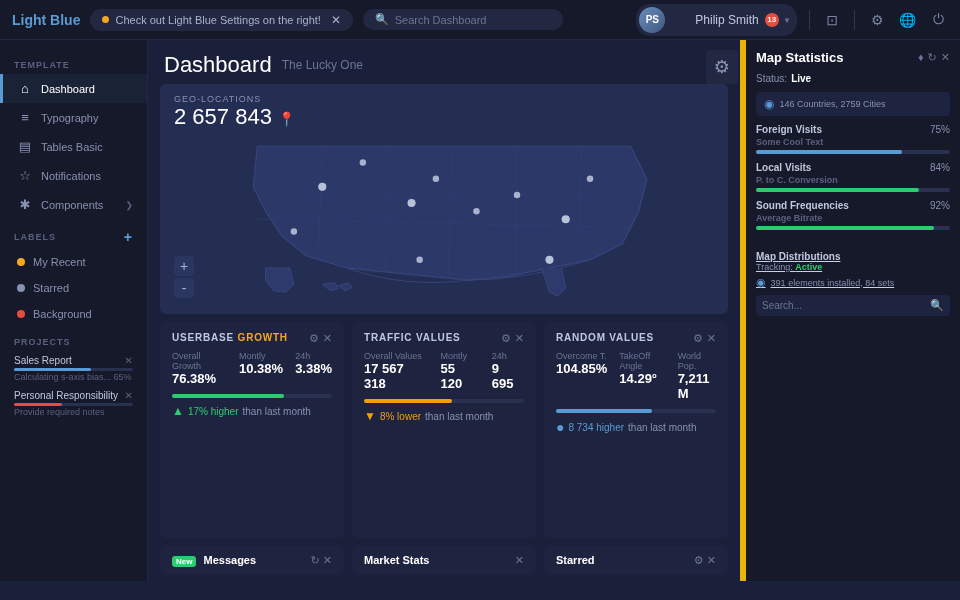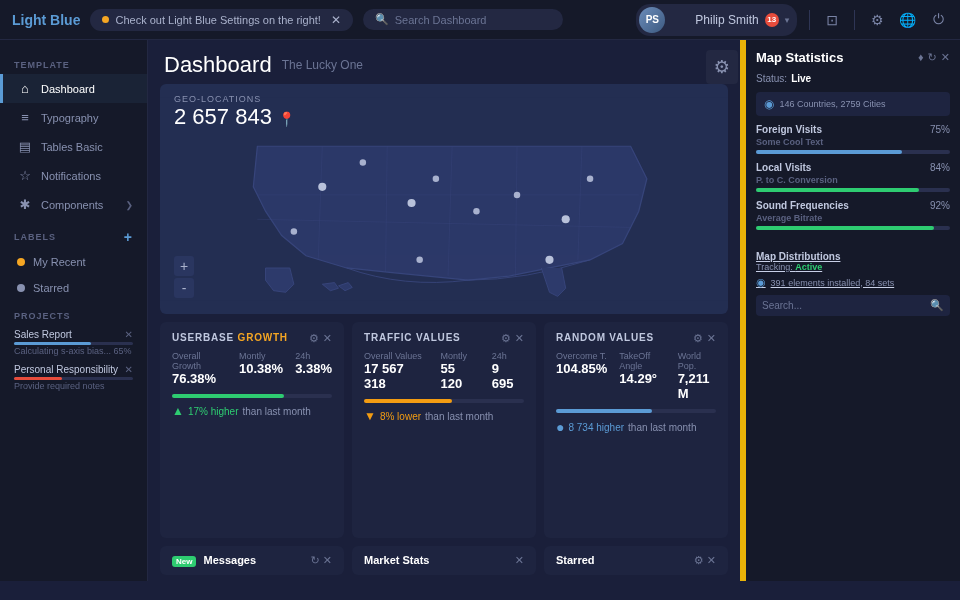--- a/index.html
+++ b/index.html
@@ -378,20 +378,24 @@
       <span class="plus">+</span>
     </div>
     <div class="sidebar-item">
       <span class="label-dot" style="background:#f5a623;"></span>
       <span>My Recent</span>
     </div>
     <div class="sidebar-item">
       <span class="label-dot" style="background:#8891b0;"></span>
       <span>Starred</span>
     </div>
+    <div class="sidebar-item">
+      <span class="label-dot" style="background:#e74c3c;"></span>
+      <span>Background</span>
+    </div>
 
     <div class="sidebar-section">
       <span>PROJECTS</span>
     </div>
     <div class="project-item">
       <div class="project-name">
         <span>Sales Report</span>
         <span style="color:#5a6180;cursor:pointer;">✕</span>
       </div>
       <div class="project-bar-track">

